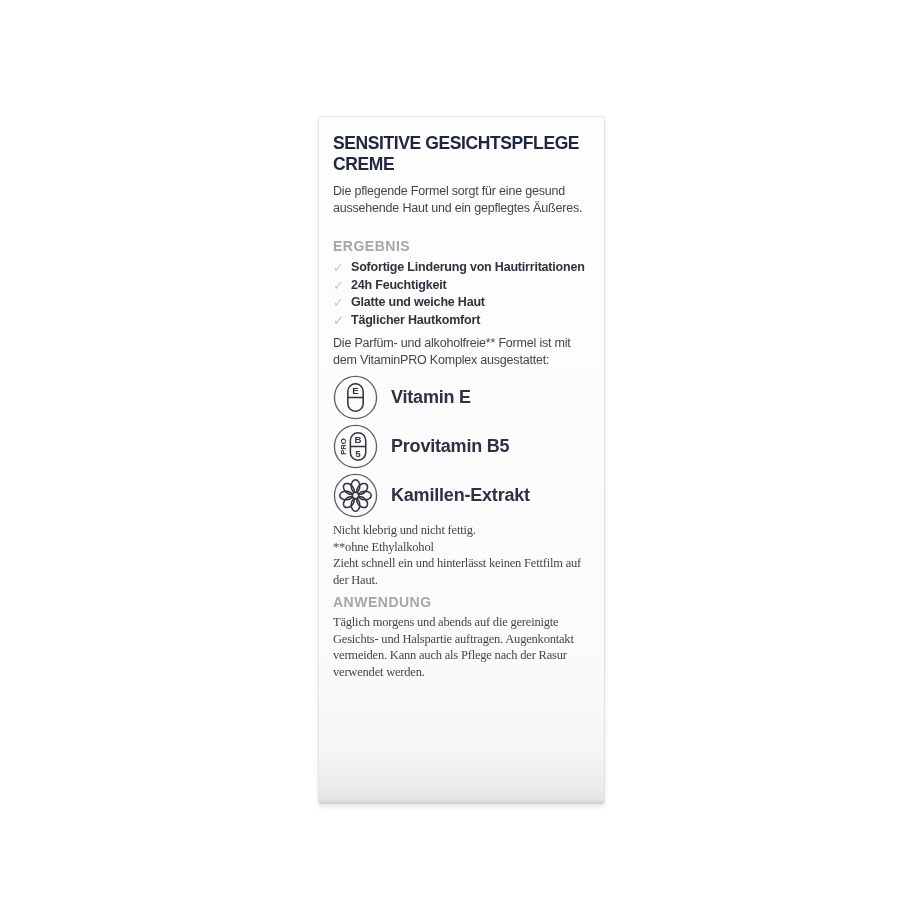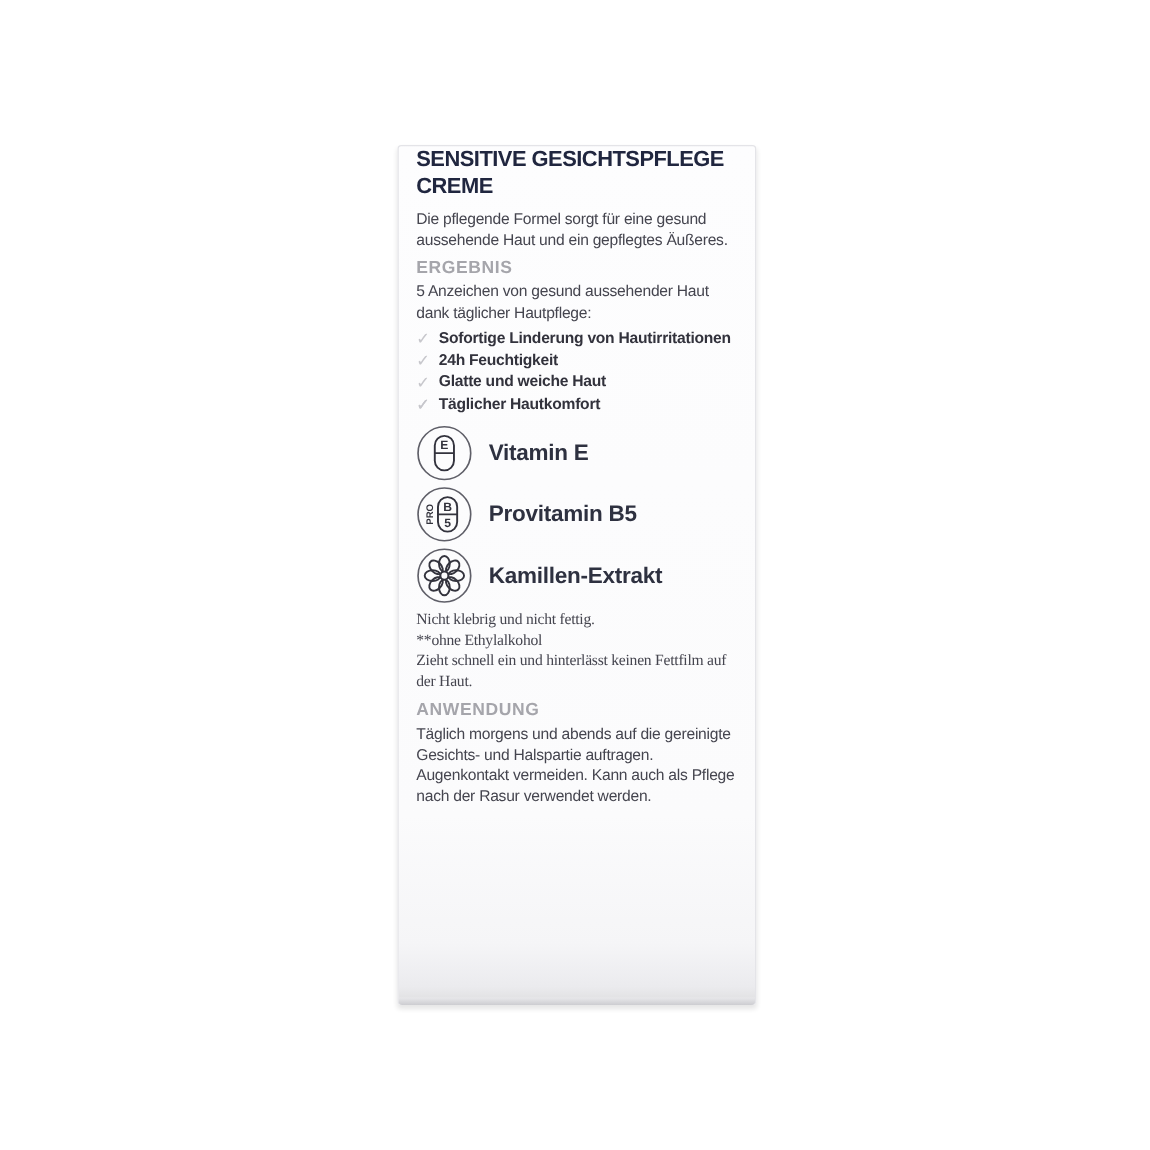--- a/index.html
+++ b/index.html
@@ -13,21 +13,21 @@
   .panel {
     position: absolute;
     left: 318px;
     top: 116px;
     width: 287px;
     height: 688px;
     background: linear-gradient(180deg, #fdfdfe 0%, #fbfbfc 78%, #f5f5f7 93%, #ebebee 98%, #dededf 100%);
     border: 1px solid #e4e4e8;
     border-radius: 3px;
     box-shadow: 0 3px 4px rgba(0,0,0,0.10);
-    padding: 0 13px 0 14px;
+    padding: 16px 13px 0 14px;
   }
   .panel-bottom-bevel {
     position: absolute;
     left: 0; right: 0; bottom: -1px;
     height: 6px;
     background: linear-gradient(180deg, #e8e8eb, #cdcdd1);
     border-radius: 0 0 3px 3px;
   }
   h1.title {
     font-size: 17.5px;
@@ -45,21 +45,21 @@
   }
   h2.sec {
     font-size: 14px;
     line-height: 17px;
     font-weight: bold;
     letter-spacing: 0.5px;
     color: #a5a5ab;
     margin-top: 6px;
     margin-bottom: 3px;
   }
-  h2.sec.first { margin-top: 5px; }
+  h2.sec.first { margin-top: 22px; }
   .checklist {
     list-style: none;
     margin-top: 4px;
     margin-bottom: 6px;
   }
   .checklist li {
     position: relative;
     padding-left: 18px;
     font-weight: bold;
     font-size: 12.5px;
@@ -83,34 +83,33 @@
   .ing-icon { width: 45px; height: 45px; flex: 0 0 45px; }
   .ing-label {
     margin-left: 13px;
     font-weight: bold;
     font-size: 18px;
     letter-spacing: -0.2px;
     color: #2e3140;
     text-align: center;
   }
   .tight { margin-bottom: 0; font-family: Liberation Serif, serif; }
-  .anwendung-text { margin-top: 1px; }
+  .anwendung-text { margin-top: 1px; font-family: Liberation Serif, serif; }
   svg text { font-family: "Liberation Sans", sans-serif; }
 </style>
 </head>
 <body>
 
 <div class="panel">
 
   <h1 class="title">SENSITIVE GESICHTSPFLEGE CREME</h1>
 
   <p class="body">Die pflegende Formel sorgt für eine gesund aussehende Haut und ein gepflegtes Äußeres.</p>
 
   <h2 class="sec first">ERGEBNIS</h2>
-  <p class="body">5 Anzeichen von gesund aussehender Haut dank täglicher Hautpflege:</p>
 
   <ul class="checklist">
     <li>
       <span class="check">✓</span>
       <span>Sofortige Linderung von Hautirritationen</span>
     </li>
     <li>
       <span class="check">✓</span>
       <span>24h Feuchtigkeit</span>
     </li>
@@ -120,20 +119,21 @@
     </li>
     <li>
       <span class="check">✓</span>
     </li>
     <li>
       <span class="check">✓</span>
       <span>Täglicher Hautkomfort</span>
     </li>
   </ul>
 
+  <p class="body">Die Parfüm- und alkoholfreie** Formel ist mit dem VitaminPRO Komplex ausgestattet:</p>
 
   <div class="ingredients">
 
     <div class="ingredient">
       <span class="ing-icon">
         <svg width="45" height="45" viewBox="0 0 44 44">
           <circle cx="22" cy="22" r="20.6" fill="none" stroke="#5f5f68" stroke-width="1.3"></circle>
           <rect x="14.5" y="8.5" width="15" height="27" rx="7.5" fill="none" stroke="#33333d" stroke-width="1.5"></rect>
           <line x1="14.5" y1="22" x2="29.5" y2="22" stroke="#33333d" stroke-width="1.5"></line>
           <text x="22" y="19" text-anchor="middle" font-size="9.5" font-weight="bold" fill="#33333d">E</text>

